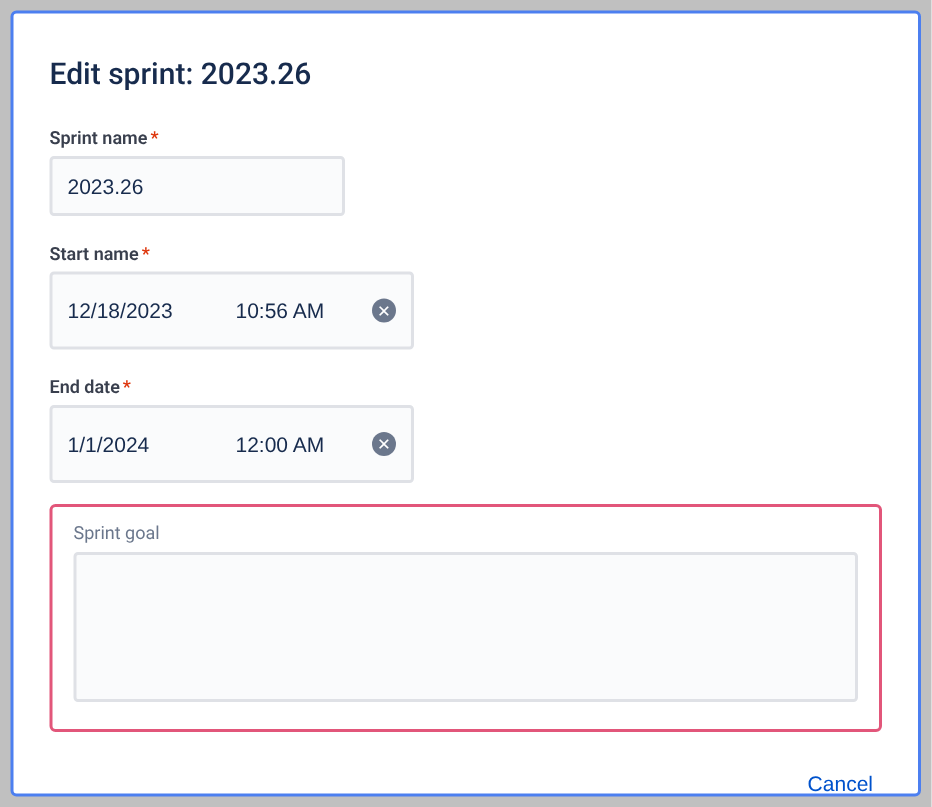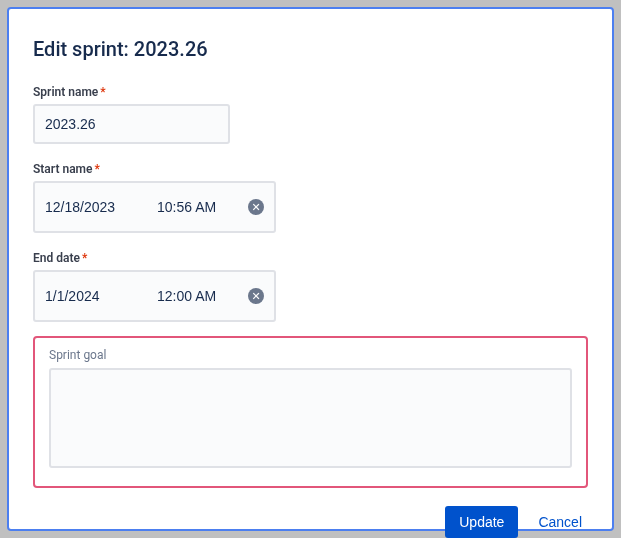--- a/index.html
+++ b/index.html
@@ -189,16 +189,15 @@
       <span class="clear-btn">✕</span>
     </div>
   </div>
 
   <div class="highlight-box">
     <label class="goal-label">Sprint goal</label>
     <textarea class="textarea" style=""></textarea>
   </div>
 
   <div class="button-row">
-    <button class="btn-primary">Update</button>
     <button class="btn-link">Cancel</button>
   </div>
 </div>
 
 </body></html>

